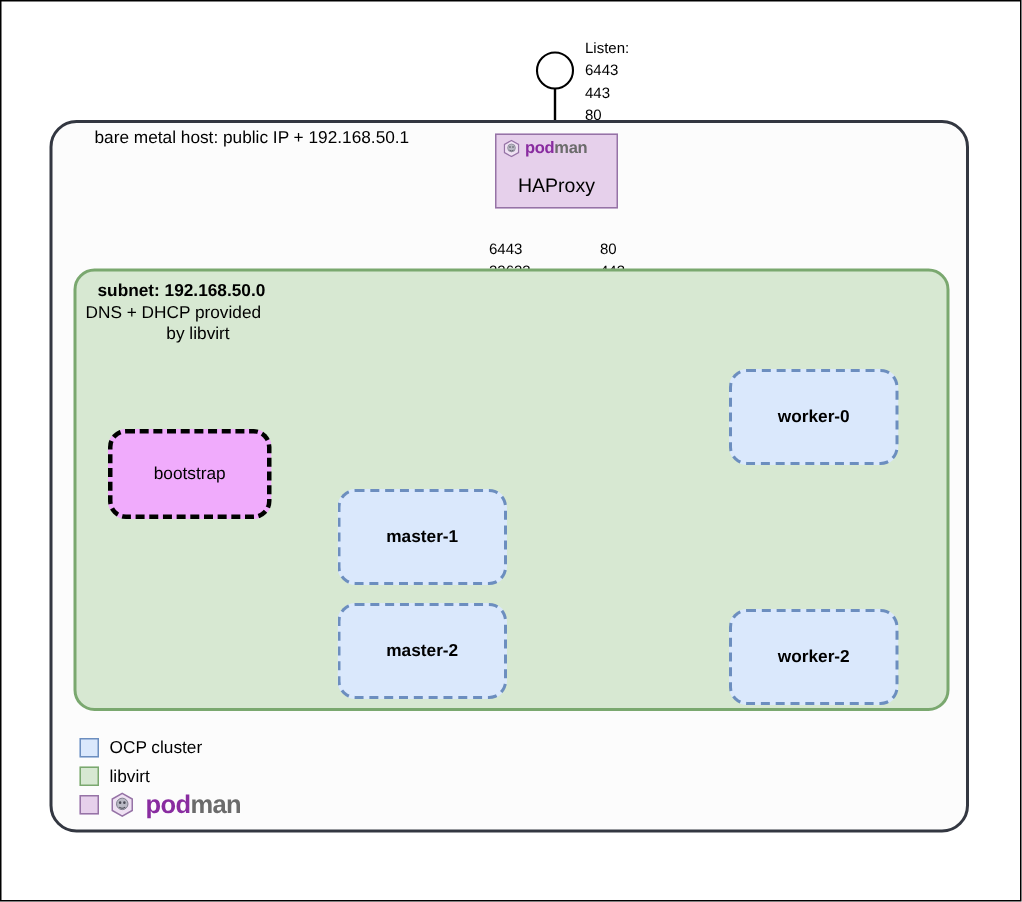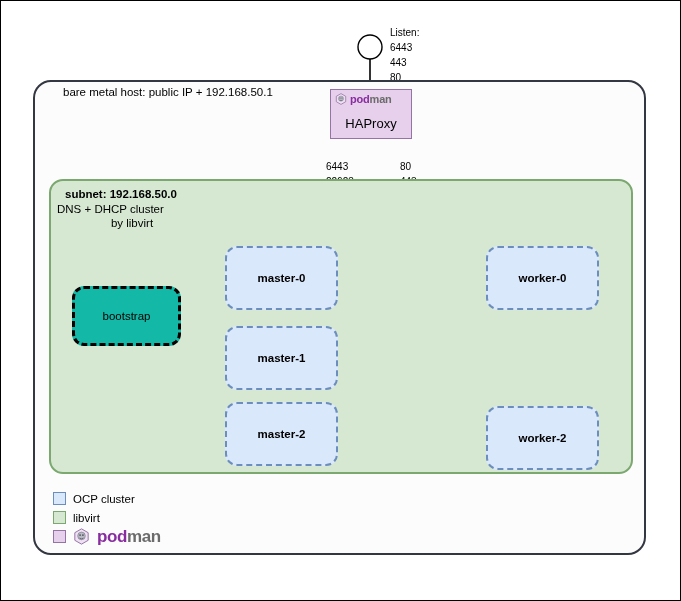--- a/index.html
+++ b/index.html
@@ -44,21 +44,21 @@
   .node{
     position:absolute;box-sizing:border-box;
     display:flex;align-items:center;justify-content:center;
     font-size:11.5px;font-weight:bold;color:#000;
   }
   .node.ocp{
     background:#dae8fc;border:2px dashed #6c8ebf;border-radius:12px;
     width:113px;height:64px;
   }
   .node.bootstrap{
-    background:#14b8a6;border:3px dashed #000000;border-radius:12px;
+    background:#f0abfc;border:3px dashed #000000;border-radius:12px;
     width:109px;height:60px;font-weight:normal;
   }
 
   #master-0{left:224px;top:245px;}
   #master-1{left:224px;top:325px;}
   #master-2{left:224px;top:401px;}
   #worker-0{left:485px;top:245px;}
   #worker-1{left:485px;top:325px;}
   #worker-2{left:485px;top:405px;align-items:center;}
   #bootstrap{left:71px;top:285px;}
@@ -163,30 +163,27 @@
     <div>6443</div>
     <div>22623</div>
   </div>
   <div class="txt" id="ports-right">
     <div>80</div>
     <div>443</div>
   </div>
 
   <div class="subnet-box"></div>
   <div class="subnet-title">subnet: 192.168.50.0</div>
-  <div class="subnet-l2">DNS + DHCP cluster</div>
+  <div class="subnet-l2">DNS + DHCP provided</div>
   <div class="subnet-l3">by libvirt</div>
 
   <div class="node bootstrap" id="bootstrap">
     <span>bootstrap</span>
   </div>
 
-  <div class="node ocp" id="master-0">
-    <span>master-0</span>
-  </div>
   <div class="node ocp" id="master-1">
     <span>master-1</span>
   </div>
   <div class="node ocp" id="master-2">
     <span>master-2</span>
   </div>
 
   <div class="node ocp" id="worker-0">
     <span>worker-0</span>
   </div>

